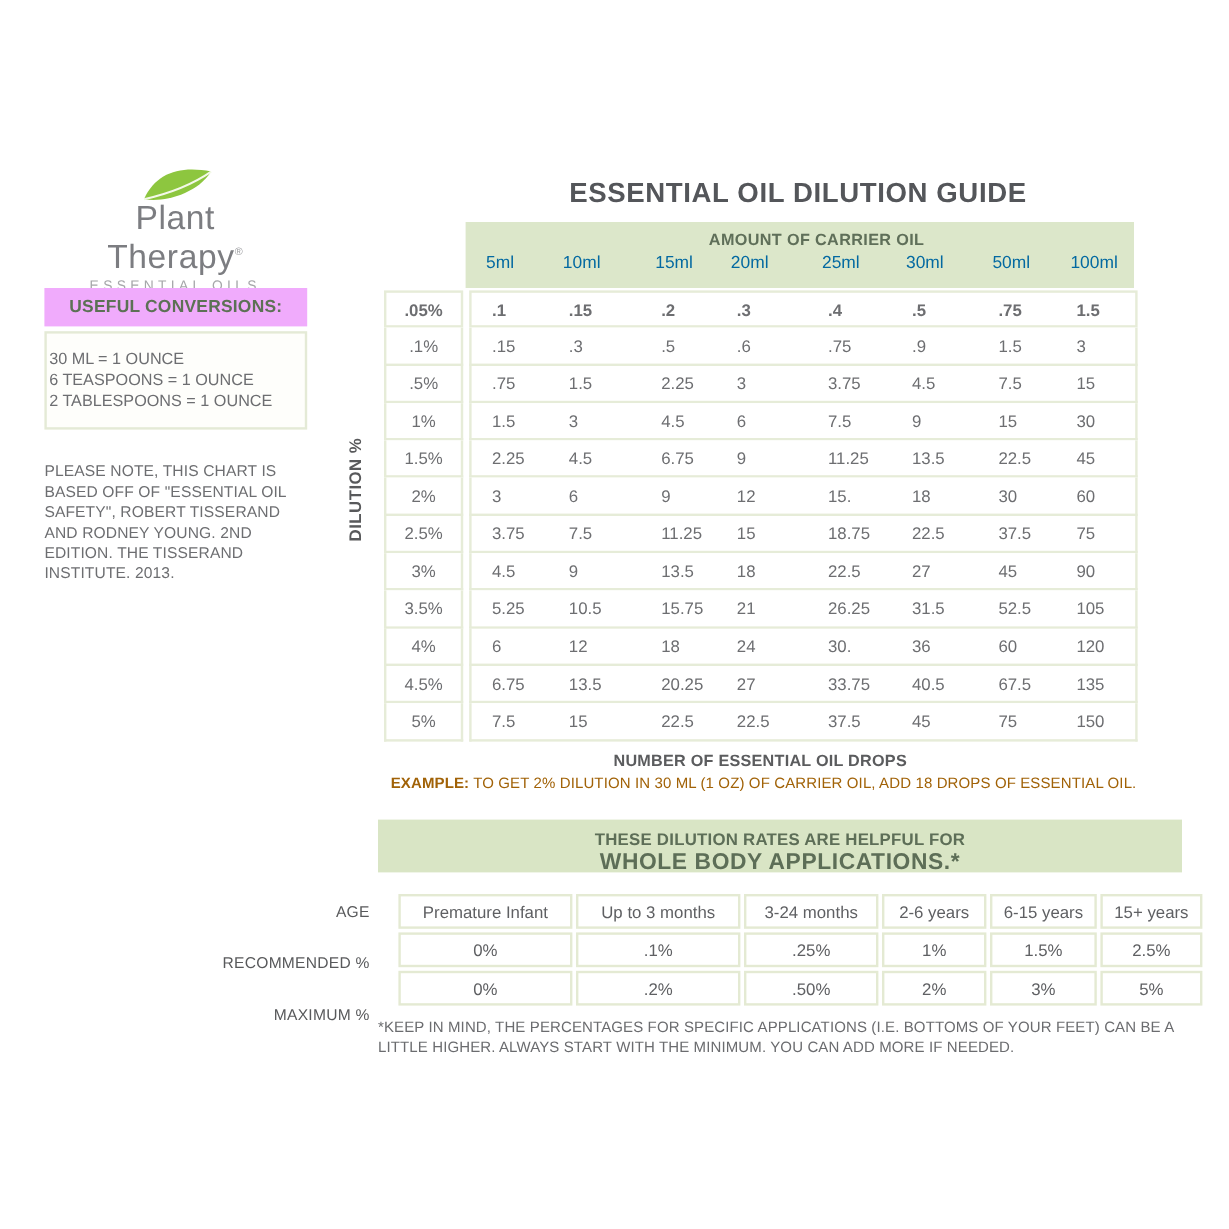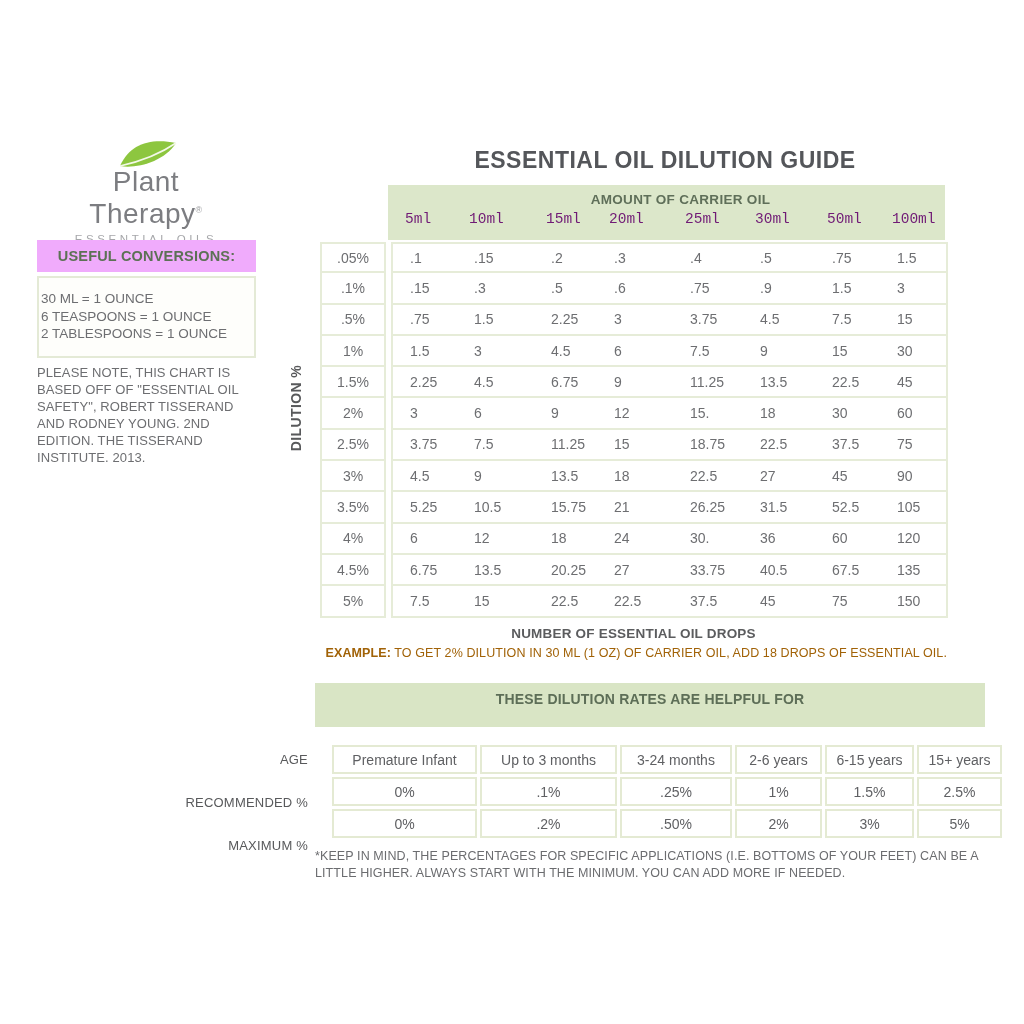--- a/index.html
+++ b/index.html
@@ -25,50 +25,50 @@
     background:#f0abfc; color:#5c7155; font-weight:bold; font-size:14.5px;
     text-align:center; height:32px; line-height:32px; letter-spacing:0.2px;
   }
   .conv-body {
     margin-top:4px; border:2px solid #e4ead6; background:#fefefb;
     padding:12px 2px 13px; 
     font-size:13.5px; line-height:17.5px; color:#6d6e71;
   }
 
   
-  .note { left:37px; top:364px; width:214px; font-size:13px; line-height:17px;
+  .note { left:37px; top:384px; width:214px; font-size:13px; line-height:17px;
           color:#6d6e71; letter-spacing:0.1px; }
 
   
   .title { left:385px; top:147px; width:560px; text-align:center;
            font-size:23px; font-weight:bold; color:#54565a; letter-spacing:0.5px; }
 
   
   .carrier-band { left:388px; top:185px; width:557px; height:55px; background:#dce7ca; }
   .carrier-title { text-align:center; font-weight:bold; font-size:13.5px;
                    color:#5f6f59; padding-top:7px; letter-spacing:0.3px;padding-left:28px; }
   .ml-row { display:grid; grid-template-columns:64px 77px 63px 76px 70px 72px 65px 66px;
             margin-top:4px; }
-  .ml-cell { font-size:14.5px; color:#701a75; padding-left:17px;font-family:Liberation Mono, monospace; }
+  .ml-cell { font-size:14.5px; color:#0369a1; padding-left:17px; }
 
   
   #dilution-rows { left:320px; top:242px; }
   .drow { display:flex; height:31.3px; }
   .dlabel {
     width:66px; background:#fff; border:2px solid #e6ecd8; border-top-width:0;
     display:flex; align-items:center; justify-content:center;
     font-size:14px; color:#6d6e71;
   }
   .dgap { width:5px; }
   .dvals {
     width:557px; background:#fff; border:2px solid #e6ecd8; border-top-width:0;
     display:grid; grid-template-columns:64px 77px 63px 76px 70px 72px 65px 66px;
     align-items:center;
   }
-  .drow:first-child .dlabel, .drow:first-child .dvals { border-top-width:2px; }
+  .drow:first-child .dlabel, .drow:first-child .dvals { border-top-width:2px;font-weight:bold; }
   .dcell { font-size:14px; color:#6d6e71; padding-left:17px; }
 
   .dilution-axis {
     left:236px; top:400px; width:120px; text-align:center;
     transform:rotate(-90deg); font-size:14px; font-weight:bold;
     color:#58595b; letter-spacing:0.4px;
   }
 
   .drops-footer { left:320px; top:626px; width:627px; text-align:center;
                   font-weight:bold; font-size:13.5px; color:#5b5c5e; letter-spacing:0.2px; }
@@ -306,20 +306,21 @@
         <div class="dcell">150</div>
       </div>
     </div>
   </div>
 
 <div class="abs drops-footer">NUMBER OF ESSENTIAL OIL DROPS</div>
 <div class="abs example-line"><span class="example-label">EXAMPLE:</span><span> TO GET 2% DILUTION IN 30 ML (1 OZ) OF CARRIER OIL, ADD 18 DROPS OF ESSENTIAL OIL.</span></div>
 
 <div class="abs body-box">
   <div class="body-line1">THESE DILUTION RATES ARE HELPFUL FOR</div>
+  <div class="body-line2">WHOLE BODY APPLICATIONS.*</div>
 </div>
 
 <div class="abs" id="age-labels">
   <div class="alabel">AGE</div>
   <div class="alabel">RECOMMENDED %</div>
   <div class="alabel">MAXIMUM %</div>
 </div>
 
 <div class="abs" id="age-rows">
     <div class="arow">

